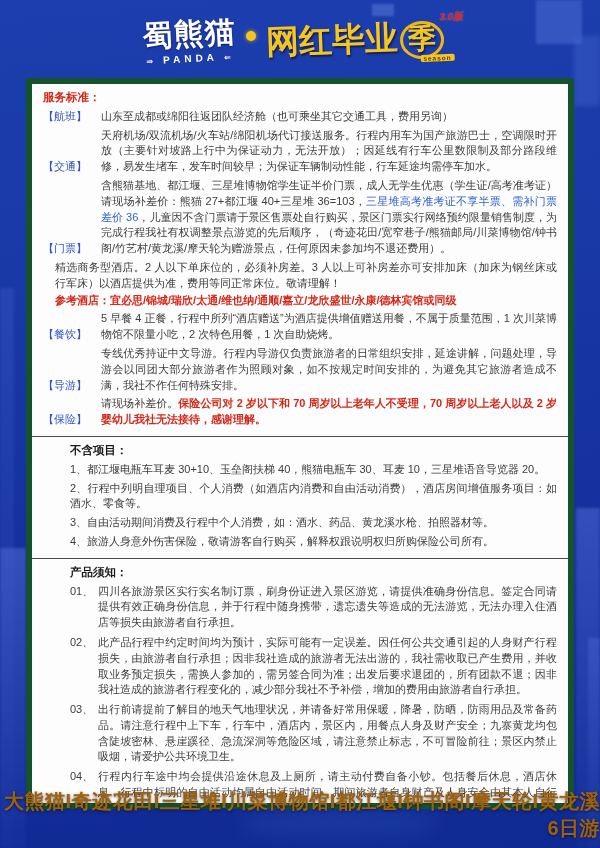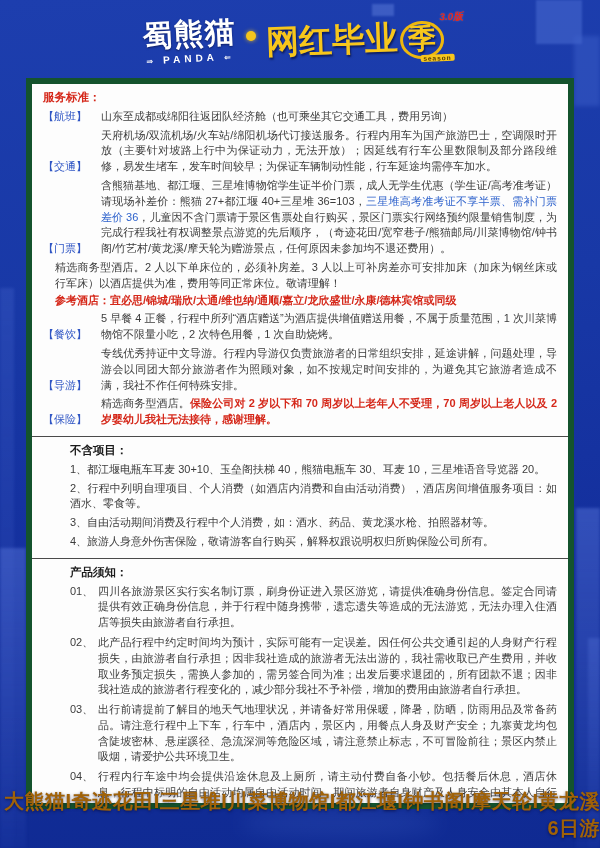--- a/index.html
+++ b/index.html
@@ -121,21 +121,21 @@
     </div>
 
     <div class="svc-item">
       <span class="svc-label">【导游】</span>
       <div class="svc-text"><span>专线优秀持证中文导游。行程内导游仅负责旅游者的日常组织安排，延途讲解，问题处理，导游会以同团大部分旅游者作为照顾对象，如不按规定时间安排的，为避免其它旅游者造成不满，我社不作任何特殊安排。</span></div>
     </div>
 
 
     <div class="svc-item">
       <span class="svc-label">【保险】</span>
-      <div class="svc-text"><span>精选商务型酒店。</span><span class="red-bold">保险公司对 2 岁以下和 70 周岁以上老年人不受理，70 周岁以上老人以及 2 岁婴幼儿我社无法接待，感谢理解。</span></div>
+      <div class="svc-text"><span>请现场补差价。</span><span class="red-bold">保险公司对 2 岁以下和 70 周岁以上老年人不受理，70 周岁以上老人以及 2 岁婴幼儿我社无法接待，感谢理解。</span></div>
     </div>
   </div>
 
   <div class="sec">
     <p class="sec-heading heading-dark">不含项目：</p>
     <p class="excl-item">1、都江堰电瓶车耳麦 30+10、玉垒阁扶梯 40，熊猫电瓶车 30、耳麦 10，三星堆语音导览器 20。</p>
     <p class="excl-item">2、行程中列明自理项目、个人消费（如酒店内消费和自由活动消费），酒店房间增值服务项目：如酒水、零食等。</p>
     <p class="excl-item">3、自由活动期间消费及行程中个人消费，如：酒水、药品、黄龙溪水枪、拍照器材等。</p>
     <p class="excl-item">4、旅游人身意外伤害保险，敬请游客自行购买，解释权跟说明权归所购保险公司所有。</p>
   </div>

